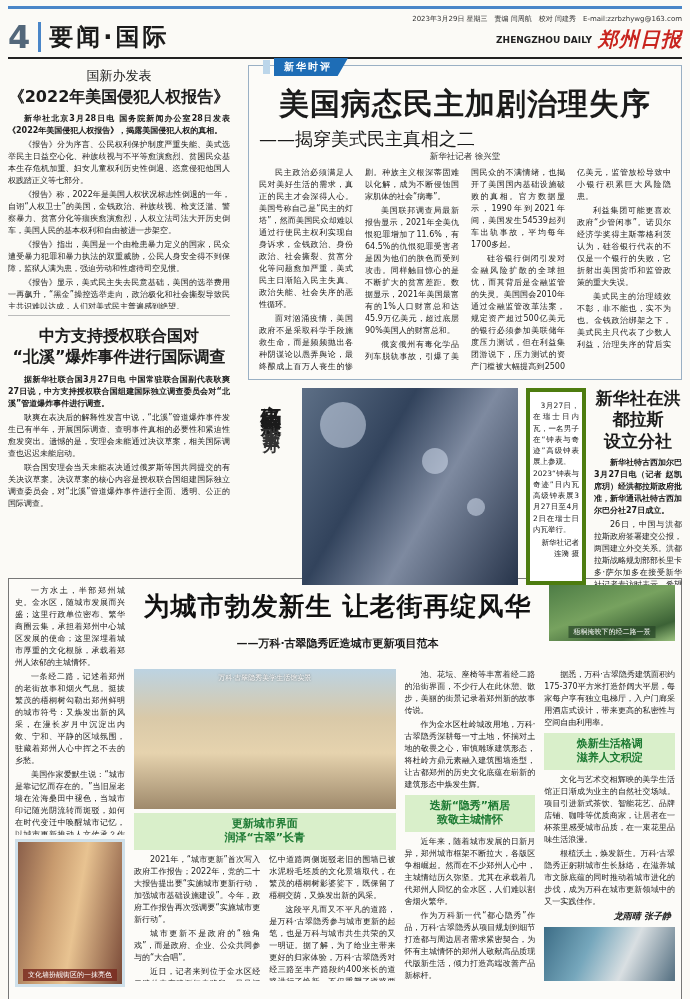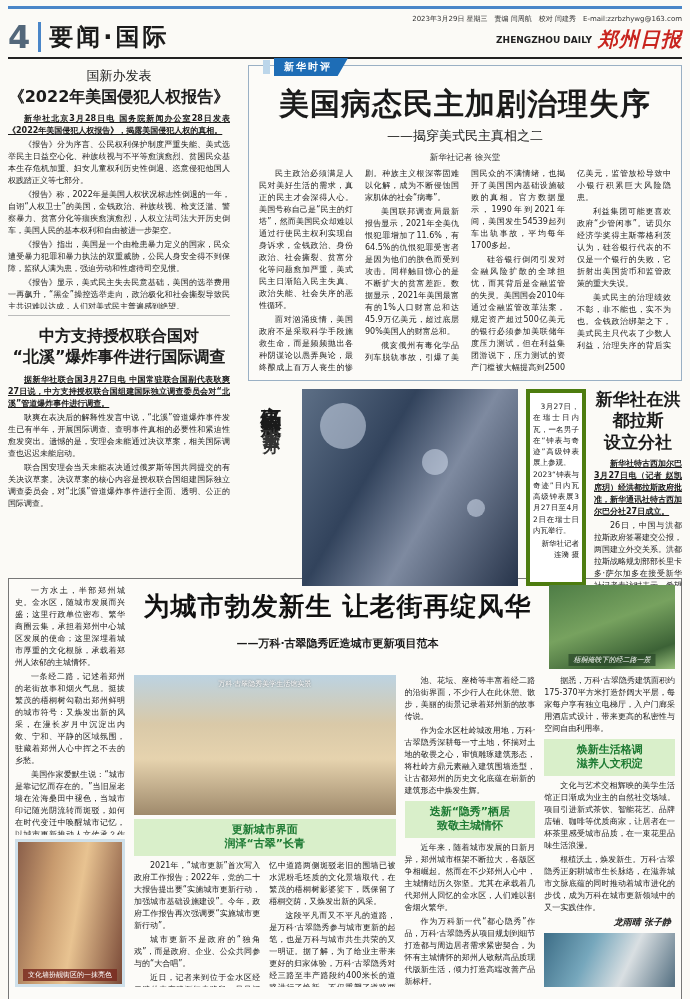--- a/index.html
+++ b/index.html
@@ -18,29 +18,29 @@
   .brand-en{font-size:9px;font-weight:bold;color:#222;}
   .brand-cn{font-size:20px;font-weight:bold;color:#c8241e;font-style:italic;letter-spacing:1px;}
   
   .top-zone{display:grid;grid-template-columns:222px 1fr;gap:18px;margin-top:6px;}
   .smallp p{font-size:8px;line-height:1.5;text-align:justify;text-indent:2em;margin:0 0 2px 0;}
   .a1-kicker{text-align:center;font-size:13px;margin:2px 0 2px;}
   .a1-title{text-align:center;font-size:16px;font-weight:bold;margin:0 0 6px;}
   .a1-body{height:196px;overflow:hidden;}
   .a2-title{text-align:center;font-size:16px;font-weight:bold;line-height:1.3;white-space:pre-line;margin:10px 0 6px;}
   .a2-body{height:196px;overflow:hidden;}
-  .lead{font-weight:bold;text-decoration:underline;}
+  .lead{font-weight:bold;}
   
   .commentary{border:1px solid #9ab0c4;position:relative;padding:14px 10px 6px;background:#fcfbf8;}
   .tag-wrap{position:absolute;top:-8px;left:14px;display:flex;align-items:center;gap:4px;}
   .tag-bar{width:7px;height:14px;background:#bcd6ea;}
   .tag{background:#1e6db6;color:#fff;font-size:10px;font-weight:bold;padding:2px 16px 2px 10px;
        clip-path:polygon(0 0,100% 0,86% 100%,0 100%);letter-spacing:2px;}
   .c-title{font-size:30px;font-weight:bold;text-align:center;letter-spacing:1px;margin:4px 0 2px;}
-  .c-sub{font-size:13px;text-align:center;margin:0 0 7px;}
+  .c-sub{font-size:18px;margin:0 0 0;}
   .c-byline{font-size:8.5px;text-align:center;color:#333;margin-bottom:4px;}
   .c-body{column-count:4;column-gap:12px;height:206px;overflow:hidden;}
   
   .mid-row{display:grid;grid-template-columns:46px 216px 60px 1fr;gap:8px;margin-top:8px;height:176px;}
   .v-title{writing-mode:vertical-rl;text-orientation:upright;display:flex;align-items:center;font-weight:bold;line-height:1.15;}
   .v-main{font-size:21px;letter-spacing:3px;}
   .v-sub{font-size:17px;letter-spacing:3px;margin-top:10px;color:#333;}
   .photo{position:relative;overflow:hidden;}
   .expo-photo{background:linear-gradient(120deg,#5d6f86 0%,#32435c 35%,#7e8aa0 60%,#27344a 100%);}
   .expo-photo .spot{position:absolute;border-radius:50%;background:rgba(220,230,245,.5);}
@@ -53,21 +53,21 @@
   .bottom-box{border:1px solid #777;margin-top:8px;padding:6px;display:grid;grid-template-columns:110px 1fr;gap:9px;
               height:424px;box-sizing:border-box;overflow:hidden;background:#fcfbf8;}
   .bf-left p{font-size:8px;line-height:1.5;text-align:justify;text-indent:2em;margin:0 0 2px;}
   .bf-left-text{height:250px;overflow:hidden;}
   .wall-photo{height:142px;border:3px solid #cfe0ea;background:linear-gradient(100deg,#8a5f4a 0%,#c79a6e 30%,#e8c391 55%,#7a4a38 100%);margin-top:4px;}
   .photo-cap{position:absolute;bottom:3px;left:50%;transform:translateX(-50%);background:rgba(120,40,30,.8);
              color:#fff;font-size:7px;padding:1px 5px;white-space:nowrap;}
   .bf-head{display:grid;grid-template-columns:1fr 126px;gap:8px;}
   .bf-headline{font-size:26px;font-weight:bold;text-align:center;letter-spacing:1px;margin:4px 0 2px;color:#111;}
   .bf-sub{font-size:11px;font-weight:bold;text-align:center;margin:12px;}
-  .trees-photo{height:84px;background:linear-gradient(160deg,#4e7d46 0%,#77a25f 45%,#3c6236 80%,#9bc27e 100%);font-style:italic;}
+  .trees-photo{height:56px;background:linear-gradient(160deg,#4e7d46 0%,#77a25f 45%,#3c6236 80%,#9bc27e 100%);}
   .trees-photo .photo-cap{background:rgba(40,70,40,.7);}
   .bf-grid{display:grid;grid-template-columns:2fr 1fr 1fr;gap:9px;margin-top:6px;height:312px;overflow:hidden;}
   .bf-grid p{font-size:8px;line-height:1.5;text-align:justify;text-indent:2em;margin:0 0 2px;}
   .building-photo{height:140px;background:linear-gradient(180deg,#bcd3e2 0%,#d9c9a8 35%,#e6d3ae 60%,#9f8a6c 100%);margin-bottom:4px;}
   .photo-label{position:absolute;top:4px;left:50%;transform:translateX(-50%);color:#fff;font-size:7px;
                text-shadow:0 0 2px #555;white-space:nowrap;}
   .colA-text{column-count:2;column-gap:9px;height:140px;overflow:hidden;}
   .subhead{background:#d9efca;color:#1d7a33;font-weight:bold;text-align:center;font-size:11px;line-height:1.35;
            padding:4px 2px;white-space:pre-line;margin:4px 0;}
   .byline-end{text-align:right;font-weight:bold;font-size:9px;margin:2px 4px 4px 0;font-style:italic;}

